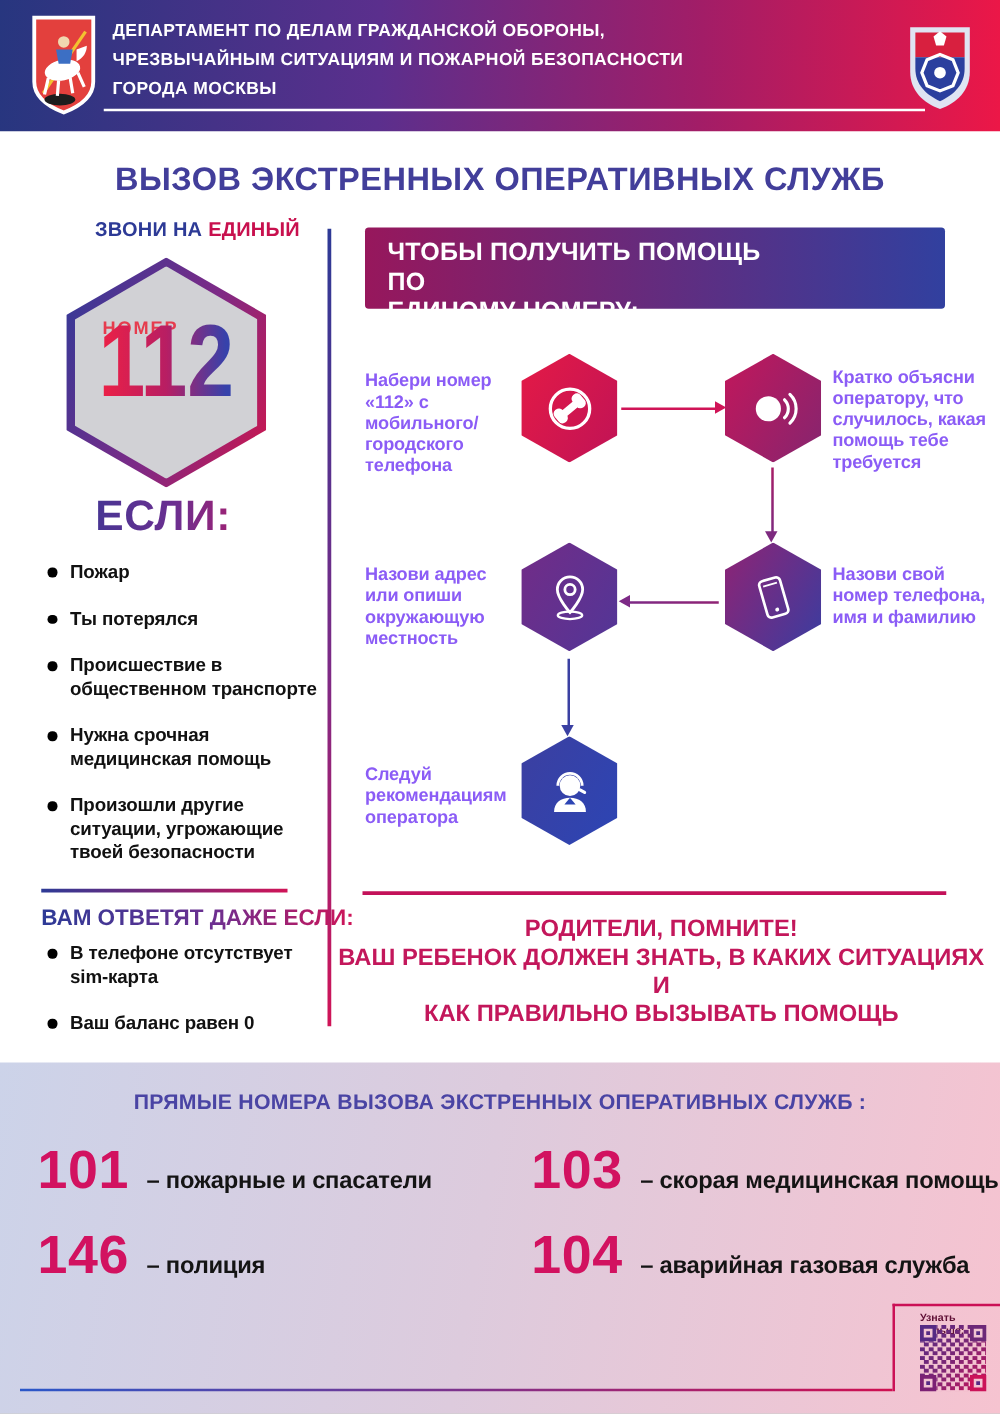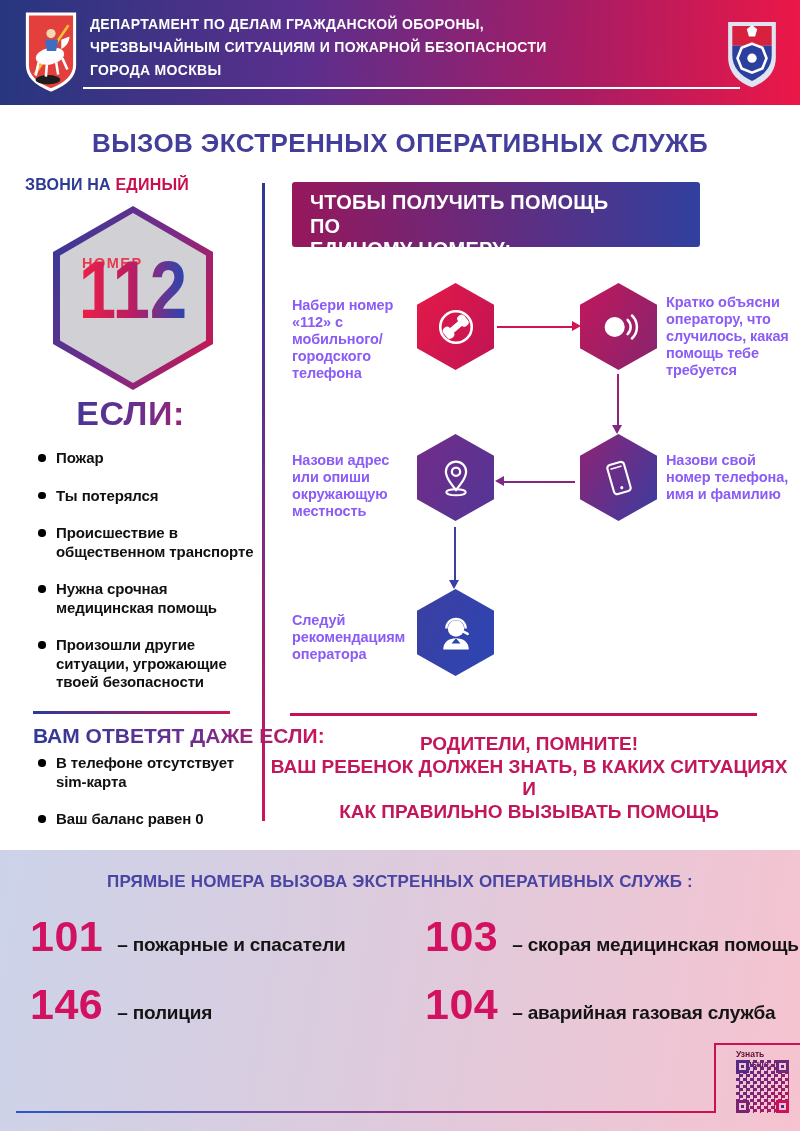--- a/index.html
+++ b/index.html
@@ -23,21 +23,21 @@
     text-align:left; letter-spacing:.3px; white-space:pre-line;
   }
 
   
   #page-title {
     position:absolute; left:0; top:128px; width:800px; text-align:center;
     color:#423e9a; font-size:26px; font-weight:800; letter-spacing:.4px;
   }
 
   
-  #call-banner { position:absolute; left:25px; top:176px; width:215px; text-align:left;
+  #call-banner { position:absolute; left:25px; top:176px; width:215px; text-align:right;
     font-size:16px; font-weight:800; letter-spacing:.2px; }
   #call-banner .blue { color:#2d3a96; }
   #call-banner .red  { color:#c8104e; }
 
   .hexa { clip-path:polygon(50% 0,100% 25%,100% 75%,50% 100%,0 75%,0 25%); }
   #big-hex { position:absolute; left:53px; top:206px; width:160px; height:184px;
     background:linear-gradient(115deg,#2f3b99 0%,#7d2a86 55%,#d31549 100%); }
   #big-hex-inner { position:absolute; left:7px; top:7px; width:146px; height:170px; background:#d1d1d5; }
   #hex-number-label { position:absolute; left:22px; top:42px; color:#e63c4e;
     font-size:14.5px; font-weight:800; letter-spacing:1.5px; }
@@ -56,27 +56,27 @@
   .blist .item { position:relative; padding-left:20px; margin-bottom:19px;
     font-size:15px; line-height:18.5px; font-weight:bold; color:#111;
     white-space:pre-line; letter-spacing:-0.1px; }
   .blist .item::before { content:""; position:absolute; left:2px; top:5px;
     width:7.5px; height:7.5px; border-radius:50%; background:#000; }
   #if-list { left:36px; top:449px; }
   #answer-list { left:36px; top:754px; }
 
   #left-divider { position:absolute; left:33px; top:711px; width:197px; height:2.5px;
     background:linear-gradient(90deg,#2d3a96,#d01457); }
-  #answer-title { position:absolute; left:33px; top:724px; font-size:21px; font-weight:800;text-align:center; }
+  #answer-title { position:absolute; left:33px; top:724px; font-size:18px; font-weight:800;text-align:center; }
 
   #v-divider { position:absolute; left:262px; top:183px; width:2.5px; height:638px;
     background:linear-gradient(180deg,#2d3a96,#7d2a86 55%,#d01457); }
 
   
-  #howto-box { position:absolute; left:292px; top:182px; width:408px; height:65px;
+  #howto-box { position:absolute; left:292px; top:182px; width:464px; height:65px;
     border-radius:3px; background:linear-gradient(90deg,#97175c,#31409f); }
   #howto-title { position:absolute; left:18px; top:9px; width:330px; color:#fff;
     font-size:20px; line-height:23.5px; font-weight:800; letter-spacing:.2px; white-space:pre-line; }
 
   .step-text { position:absolute; width:126px; font-size:14.5px; line-height:17px;
     font-weight:bold; color:#8b5cf6; white-space:pre-line; letter-spacing:-0.1px; }
   .hex-sm { position:absolute; width:77px; height:87px; display:flex;
     align-items:center; justify-content:center; }
   .hex1 { background:linear-gradient(120deg,#e41a46,#c01356); }
   .hex2 { background:linear-gradient(120deg,#c2175b,#85256f); }

